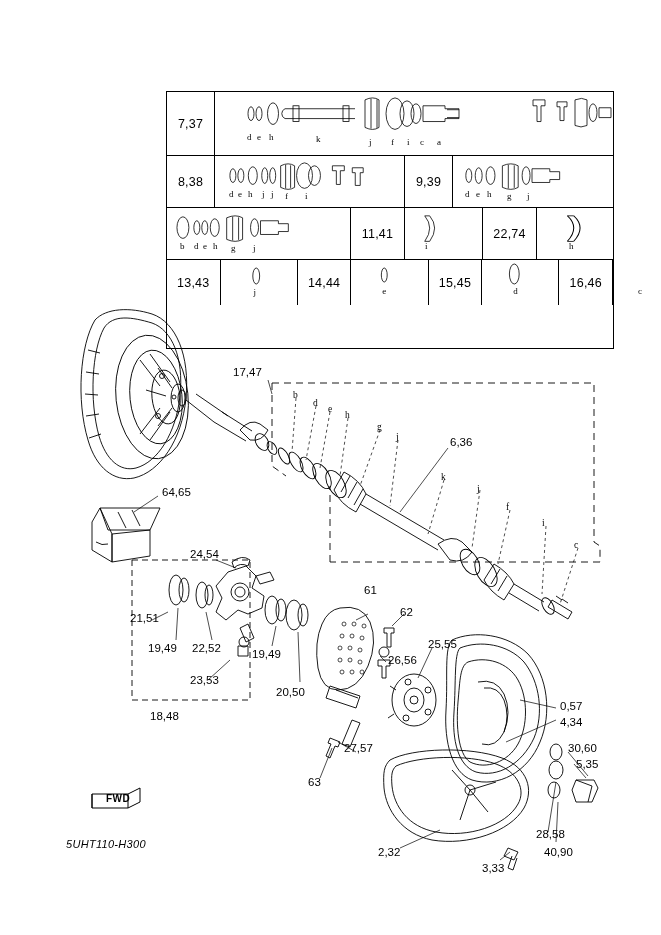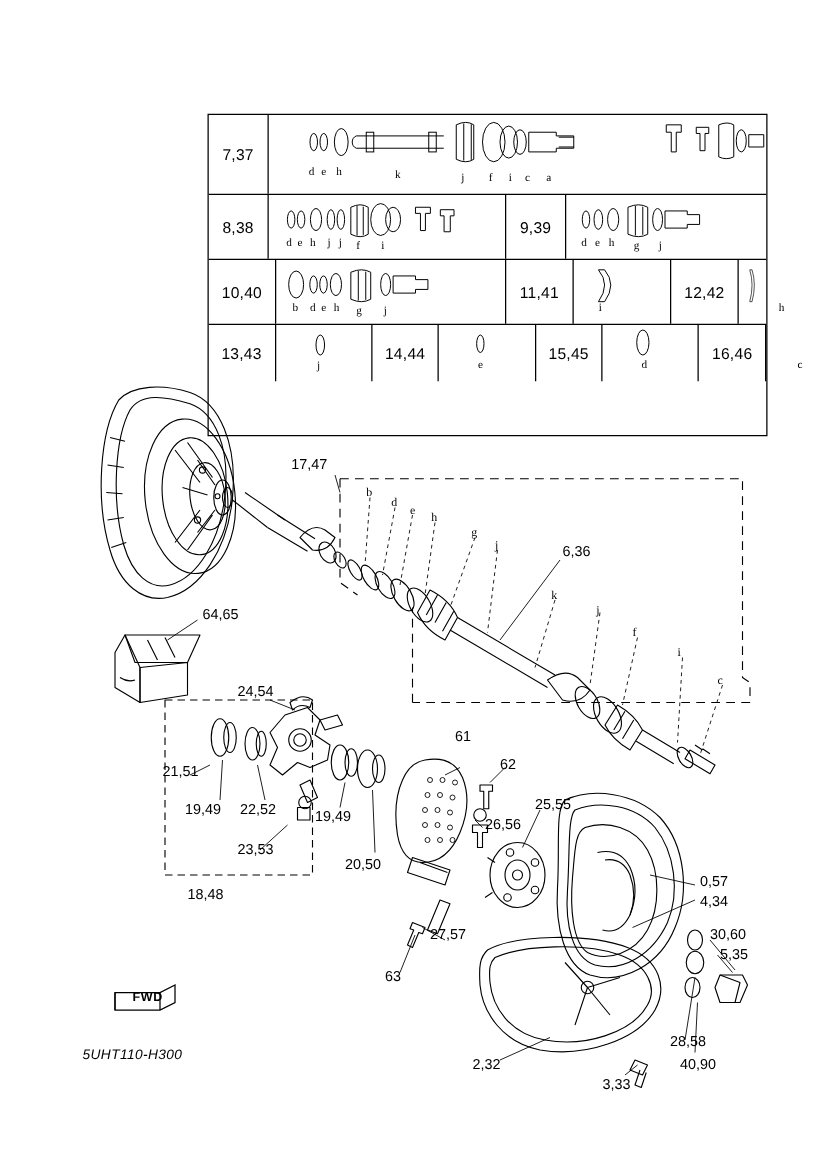--- a/index.html
+++ b/index.html
@@ -179,23 +179,20 @@
         </svg>
         <span class="ltr" style="left:12px;top:33px">d</span>
         <span class="ltr" style="left:23px;top:33px">e</span>
         <span class="ltr" style="left:34px;top:33px">h</span>
         <span class="ltr" style="left:54px;top:35px">g</span>
         <span class="ltr" style="left:74px;top:35px">j</span>
       </div>
     </div>
 
     <div class="ptrow r3">
-      <div class="cell cell-ref" style="width:54px">
-        <div class="ref">10,40</div>
-      </div>
       <div class="cell cell-art" style="width:184px">
         <svg class="svgfill" viewBox="0 0 184 52" preserveAspectRatio="none">
           <g fill="none" stroke="#000" stroke-width="0.8">
             <ellipse cx="16" cy="20" rx="6" ry="11"></ellipse>
             <ellipse cx="30" cy="20" rx="3" ry="7"></ellipse>
             <ellipse cx="38" cy="20" rx="3" ry="7"></ellipse>
             <ellipse cx="48" cy="20" rx="4.5" ry="9"></ellipse>
             <path d="M60,10 q9,-4 16,0 l0,22 q-7,4 -16,0 z"></path>
             <path d="M66,9 l0,24 M72,9.5 l0,23"></path>
             <ellipse cx="88" cy="20" rx="4" ry="9"></ellipse>
@@ -217,21 +214,21 @@
           <g fill="none" stroke="#000" stroke-width="0.8">
             <path d="M20,8 q10,12 0,26"></path>
             <path d="M25,8 q10,12 0,26"></path>
             <line x1="20" y1="8" x2="25" y2="8"></line>
             <line x1="20" y1="34" x2="25" y2="34"></line>
           </g>
         </svg>
         <span class="ltr" style="left:20px;top:33px">i</span>
       </div>
       <div class="cell cell-ref" style="width:54px">
-        <div class="ref">12,42</div>
+        <div class="ref">22,74</div>
       </div>
       <div class="cell cell-art" style="flex:1">
         <svg class="svgfill" viewBox="0 0 60 52" preserveAspectRatio="none">
           <g fill="none" stroke="#000" stroke-width="0.8">
             <path d="M24,8 q10,12 0,26"></path>
             <path d="M29,8 q10,12 0,26"></path>
             <line x1="24" y1="8" x2="29" y2="8"></line>
             <line x1="24" y1="34" x2="29" y2="34"></line>
           </g>
         </svg>

